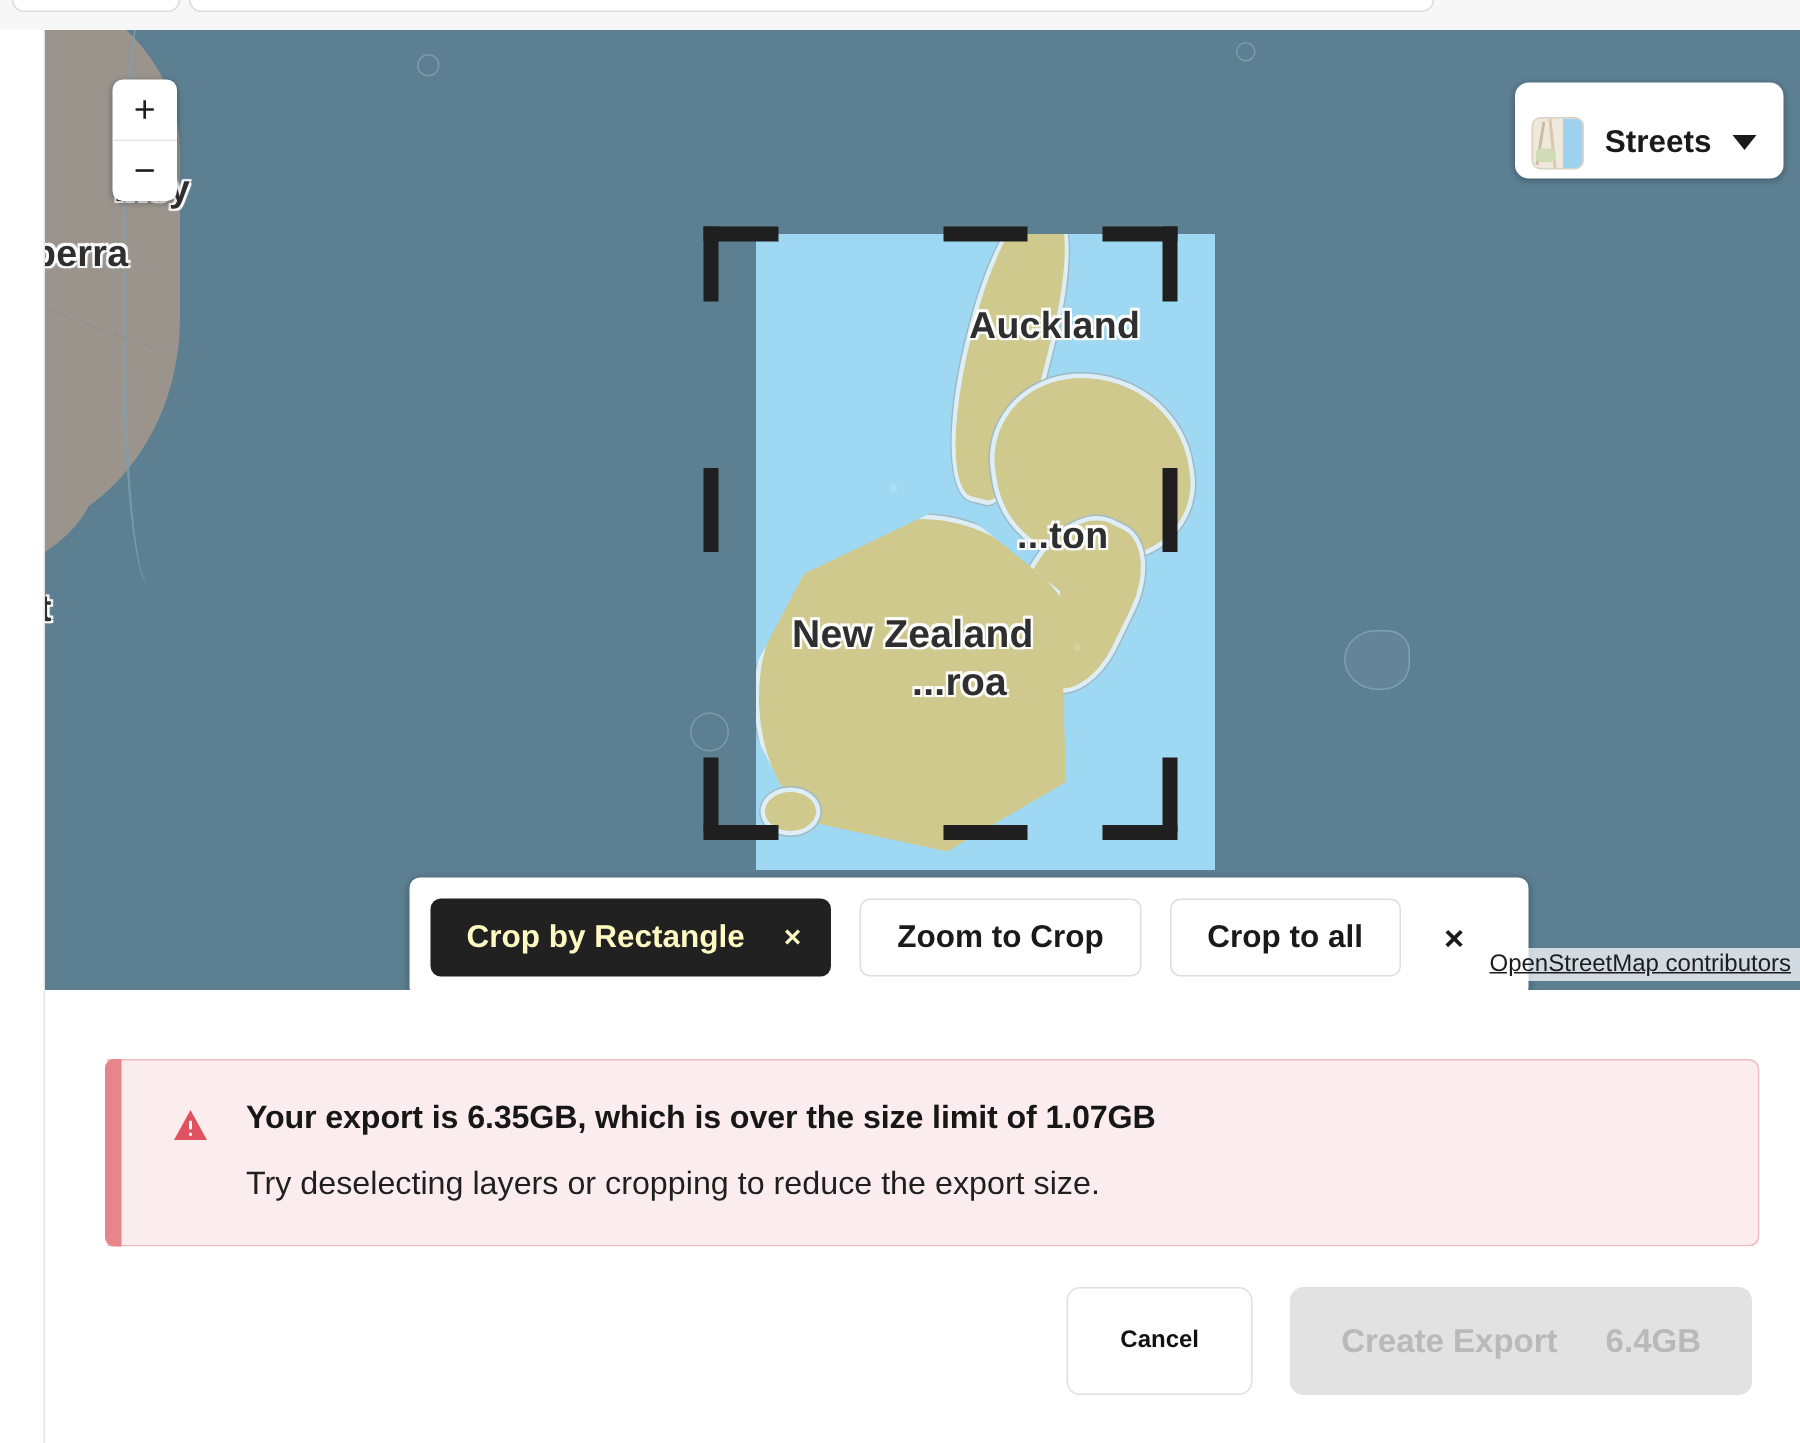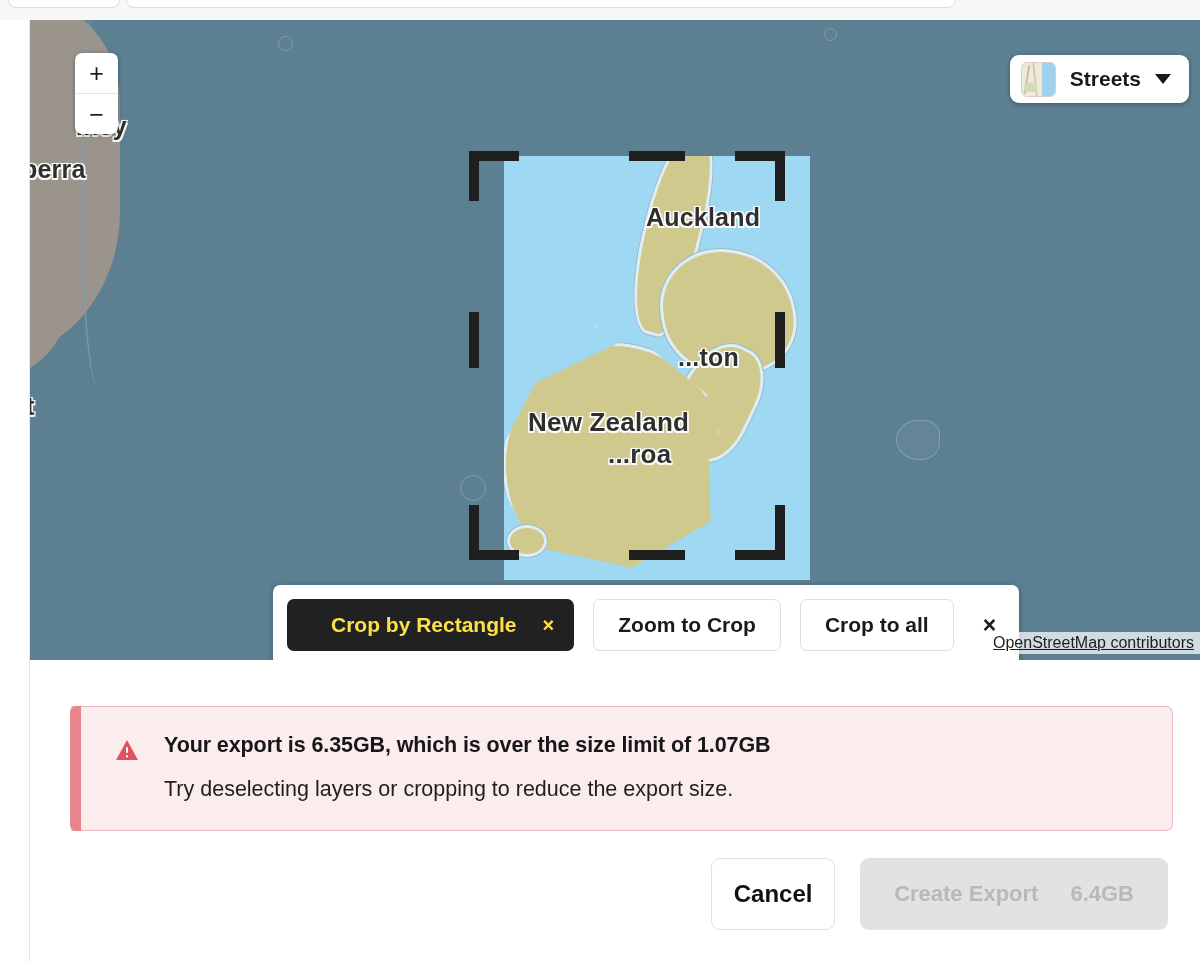--- a/index.html
+++ b/index.html
@@ -220,21 +220,21 @@
   .zoom-btn + .zoom-btn { border-top: 1px solid #e3e3e3; }
 
   
   .basemap {
     position: absolute;
     right: 11px; top: 35px;
     height: 48px;
     display: flex;
     align-items: center;
     gap: 14px;
-    padding: 0 18px 0 11px;
+    padding: 16px 18px 0 11px;
     background: #ffffff;
     border-radius: 9px;
     box-shadow: 0 1px 5px rgba(0,0,0,.32);
     cursor: pointer;
   }
   .basemap-thumb {
     width: 33px; height: 33px;
     border-radius: 6px;
     background: #efe9dd;
     position: relative;
@@ -269,23 +269,23 @@
     align-items: center;
     padding: 0 14px;
     box-sizing: border-box;
     gap: 19px;
   }
   .chip-dark {
     height: 52px;
     display: flex;
     align-items: center;
     gap: 26px;
-    padding: 0 20px 0 44px;
+    padding: 0 20px 0 24px;
     background: #212121;
-    color: #fde047;
+    color: #fef9c3;
     border-radius: 7px;
     font-size: 21px;
     font-weight: 700;
     cursor: pointer;
   }
   .chip-dark .x { font-size: 20px; font-weight: 700; line-height: 1; }
   .btn-outline {
     height: 52px;
     display: flex;
     align-items: center;
@@ -394,21 +394,21 @@
     align-items: center;
     gap: 25px;
   }
   .btn-cancel {
     height: 72px;
     min-width: 124px;
     display: flex; align-items: center; justify-content: center;
     background: #ffffff;
     border: 1px solid #e0e0e0;
     border-radius: 9px;
-    font-size: 24px;
+    font-size: 16px;
     font-weight: 700;
     color: #111111;
     cursor: pointer;
     box-sizing: border-box;
   }
   .btn-export {
     height: 72px;
     display: flex; align-items: center;
     gap: 32px;
     padding: 0 34px;

